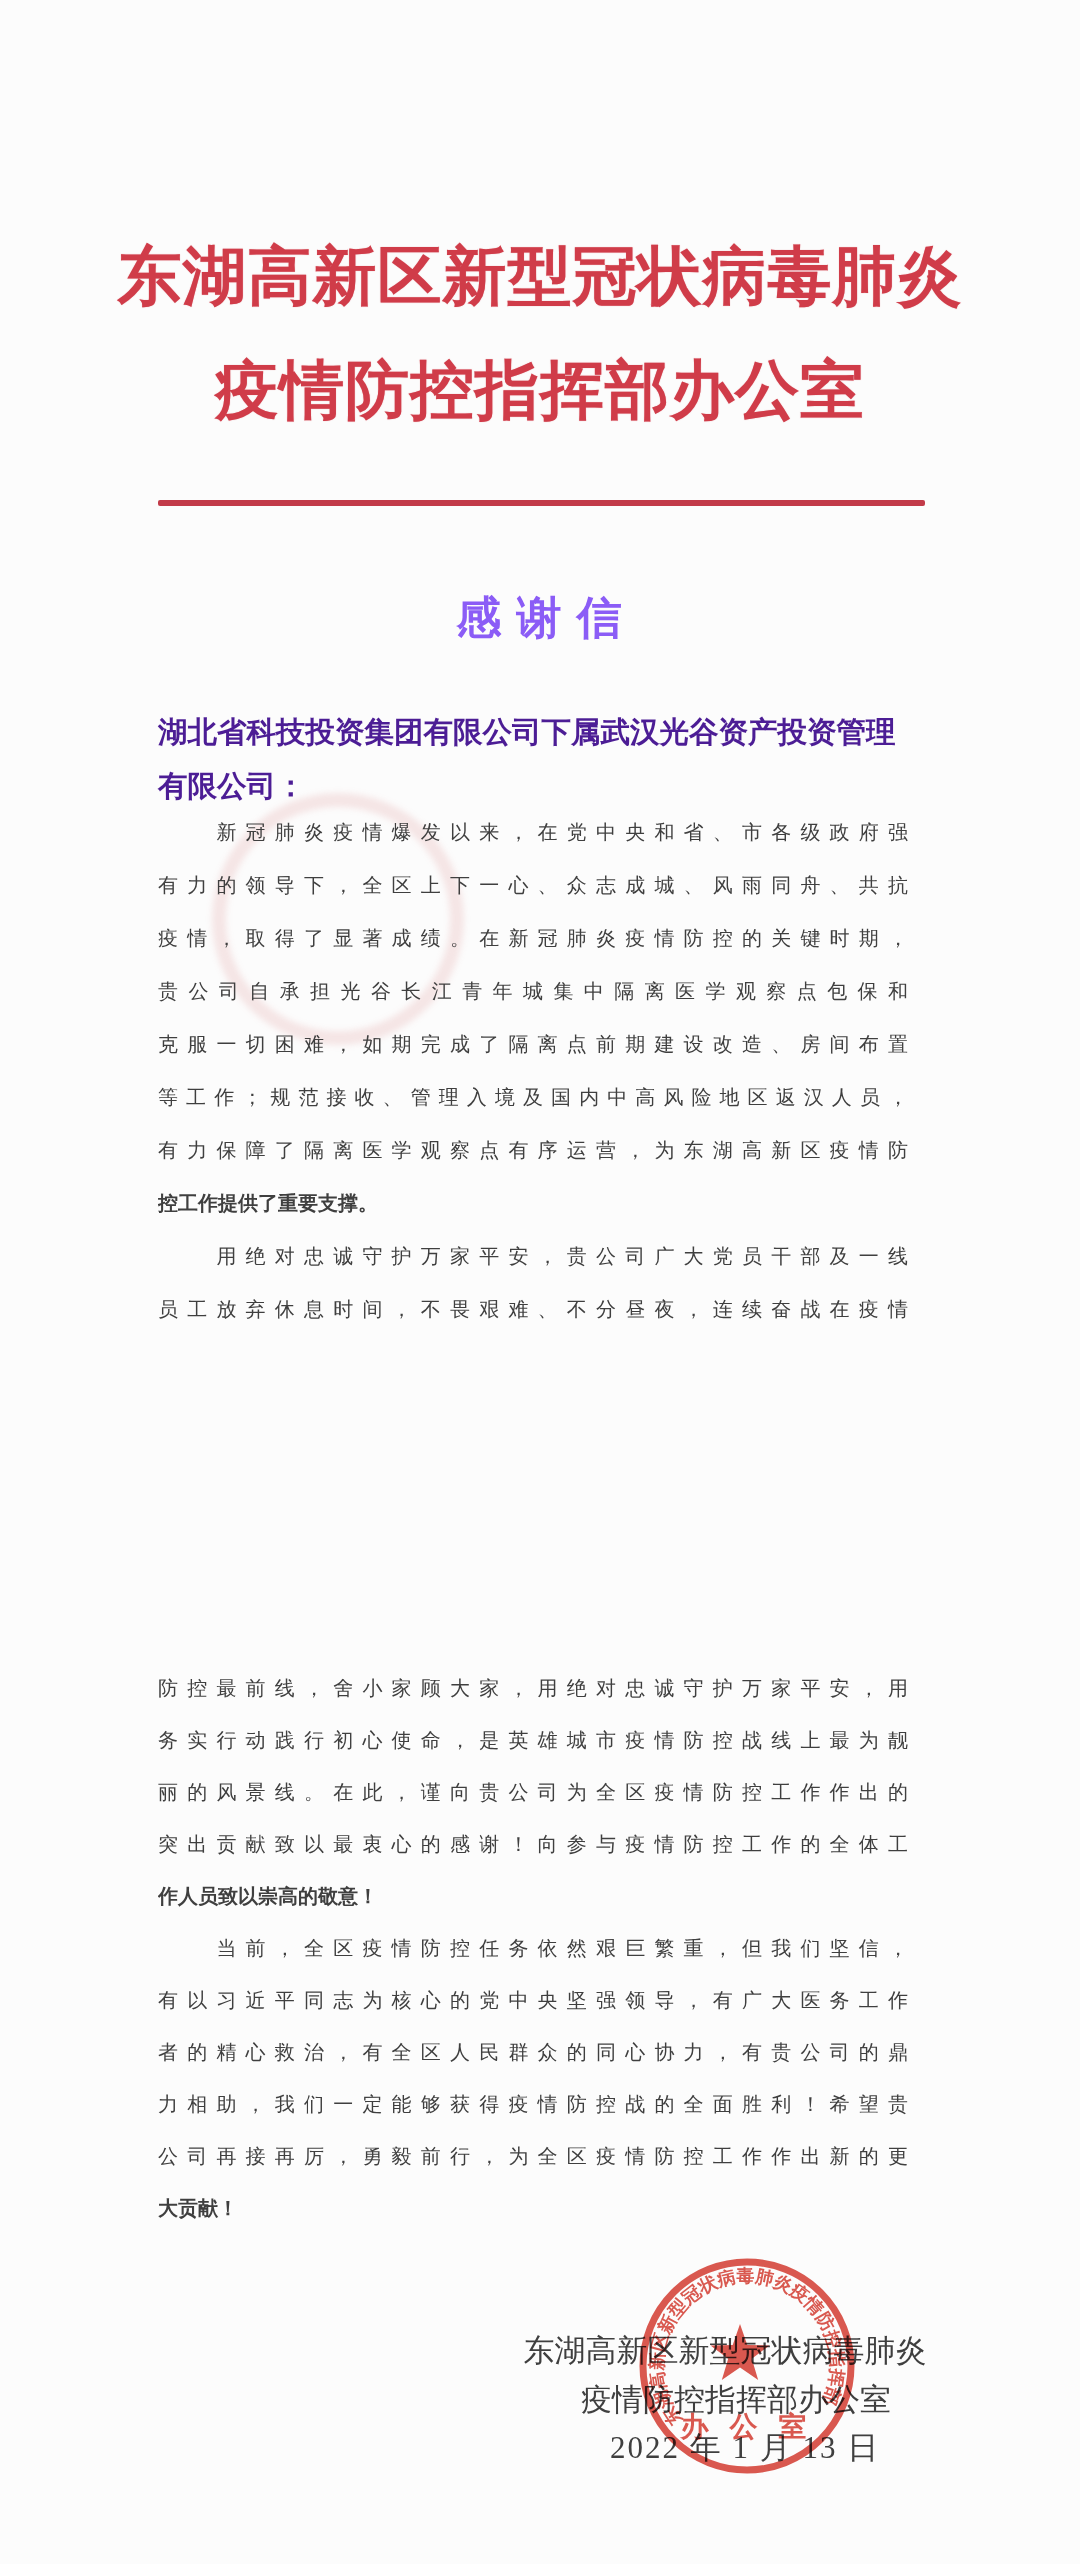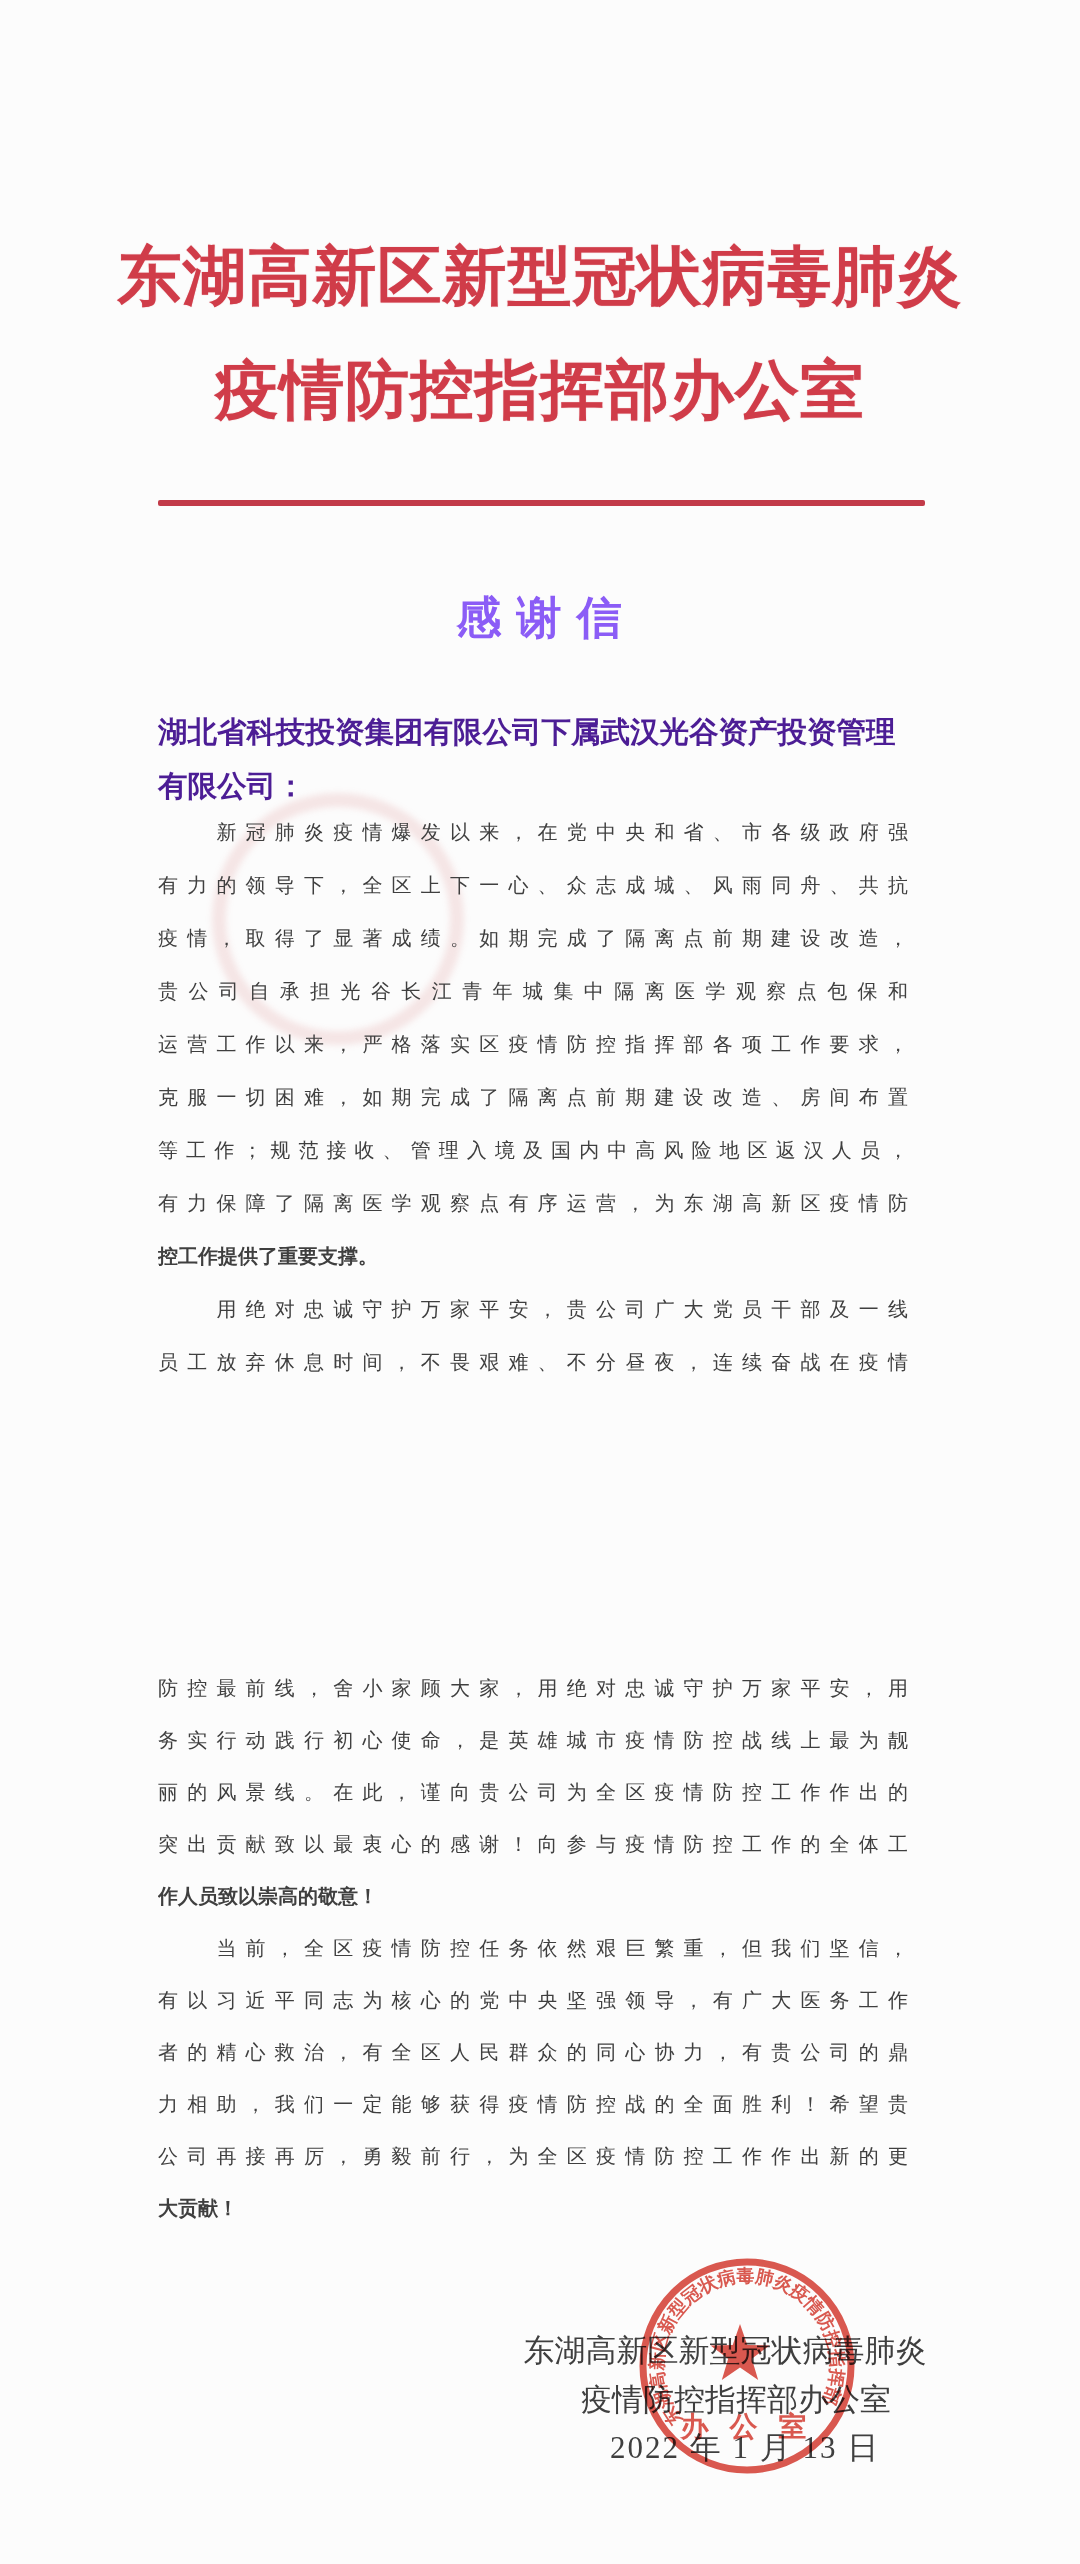--- a/index.html
+++ b/index.html
@@ -113,23 +113,22 @@
   <div class="letter-title">感 谢 信</div>
 
   <div class="salutation sal1">湖北省科技投资集团有限公司下属武汉光谷资产投资管理</div>
   <div class="salutation sal2">有限公司：</div>
 
   <div class="stamp-residue"></div>
 
   <div class="body-lines body-page1">
       <div class="body-line">　　新冠肺炎疫情爆发以来，在党中央和省、市各级政府强</div>
       <div class="body-line">有力的领导下，全区上下一心、众志成城、风雨同舟、共抗</div>
-      <div class="body-line">疫情，取得了显著成绩。如期完成了隔离点前期建设改造，</div>
+      <div class="body-line">疫情，取得了显著成绩。在新冠肺炎疫情防控的关键时期，</div>
       <div class="body-line">贵公司自承担光谷长江青年城集中隔离医学观察点包保和</div>
-      <div class="body-line">运营工作以来，严格落实区疫情防控指挥部各项工作要求，</div>
       <div class="body-line">克服一切困难，如期完成了隔离点前期建设改造、房间布置</div>
       <div class="body-line">等工作；规范接收、管理入境及国内中高风险地区返汉人员，</div>
       <div class="body-line">有力保障了隔离医学观察点有序运营，为东湖高新区疫情防</div>
       <div class="body-line line-end">控工作提供了重要支撑。</div>
       <div class="body-line">　　用绝对忠诚守护万家平安，贵公司广大党员干部及一线</div>
       <div class="body-line">员工放弃休息时间，不畏艰难、不分昼夜，连续奋战在疫情</div>
     </div>
 
   <div class="body-lines body-page2">
       <div class="body-line">防控最前线，舍小家顾大家，用绝对忠诚守护万家平安，用</div>

